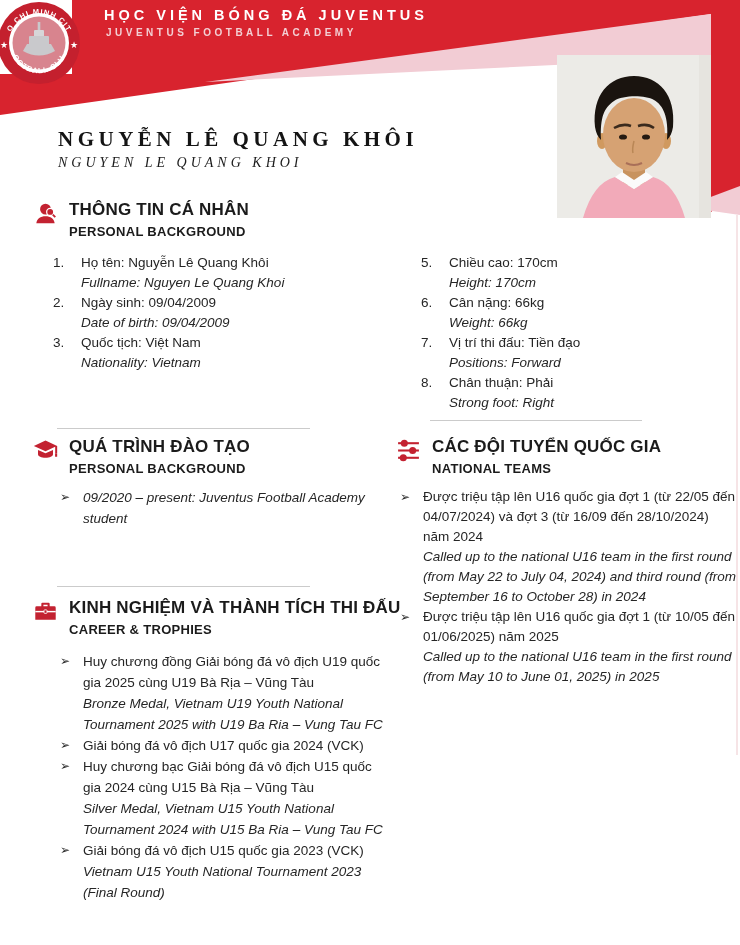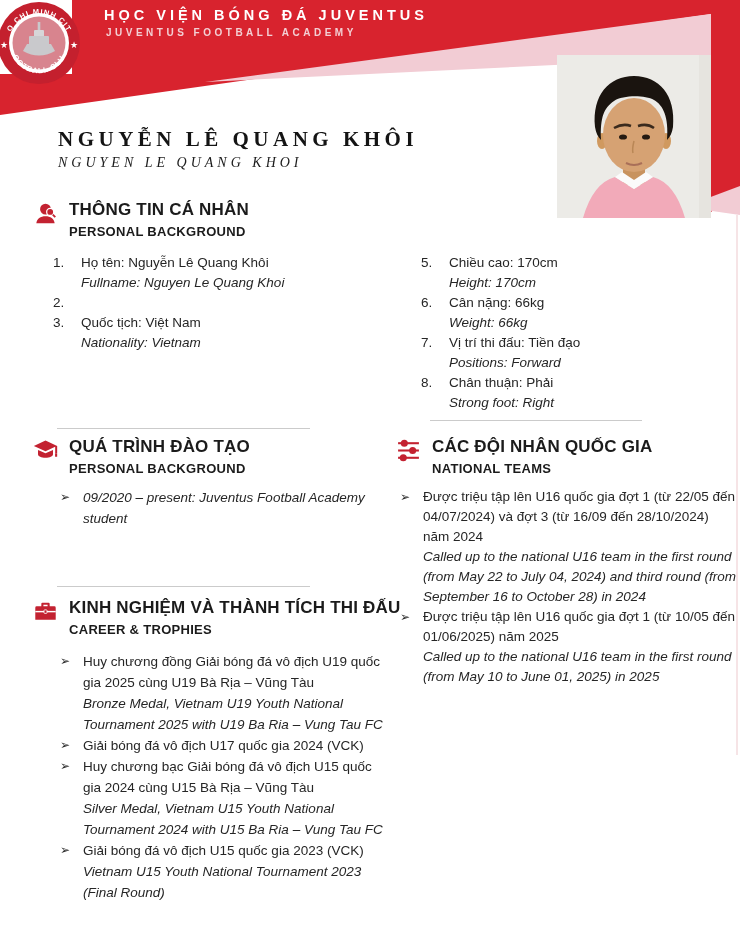--- a/index.html
+++ b/index.html
@@ -124,20 +124,24 @@
       <div class="pitem">
         <span class="pnum">1.</span>
         <span class="ptxt">
           <span class="vi">Họ tên: Nguyễn Lê Quang Khôi</span>
           <span class="en">Fullname: Nguyen Le Quang Khoi</span>
         </span>
       </div>
 
       <div class="pitem">
         <span class="pnum">2.</span>
+        <span class="ptxt">
+          <span class="vi">Ngày sinh: 09/04/2009</span>
+          <span class="en">Date of birth: 09/04/2009</span>
+        </span>
       </div>
 
       <div class="pitem">
         <span class="pnum">3.</span>
         <span class="ptxt">
           <span class="vi">Quốc tịch: Việt Nam</span>
           <span class="en">Nationality: Vietnam</span>
         </span>
       </div>
     </div>
@@ -207,21 +211,21 @@
       <g stroke="#c32231" stroke-width="2" fill="#c32231">
         <line x1="2" y1="5" x2="22" y2="5"></line>
           <circle cx="8" cy="5" r="2.4"></circle>
         <line x1="2" y1="12" x2="22" y2="12"></line>
           <circle cx="16" cy="12" r="2.4"></circle>
         <line x1="2" y1="19" x2="22" y2="19"></line>
           <circle cx="7" cy="19" r="2.4"></circle>
       </g>
     </svg>
     <div class="sec-titles">
-      <div class="t-vi">CÁC ĐỘI NHÂN QUỐC GIA</div>
+      <div class="t-vi">CÁC ĐỘI TUYỂN QUỐC GIA</div>
       <div class="t-en">NATIONAL TEAMS</div>
     </div>
   </div>
 
   <div class="blist lh20" style="left:400px;top:487px;width:336px;">
 
       <div class="bitem">
         <span class="bullet">➢</span>
         <span class="btxt">
           <span class="vi">Được triệu tập lên U16 quốc gia đợt 1 (từ 22/05 đến 04/07/2024) và đợt 3 (từ 16/09 đến 28/10/2024) năm 2024</span>

